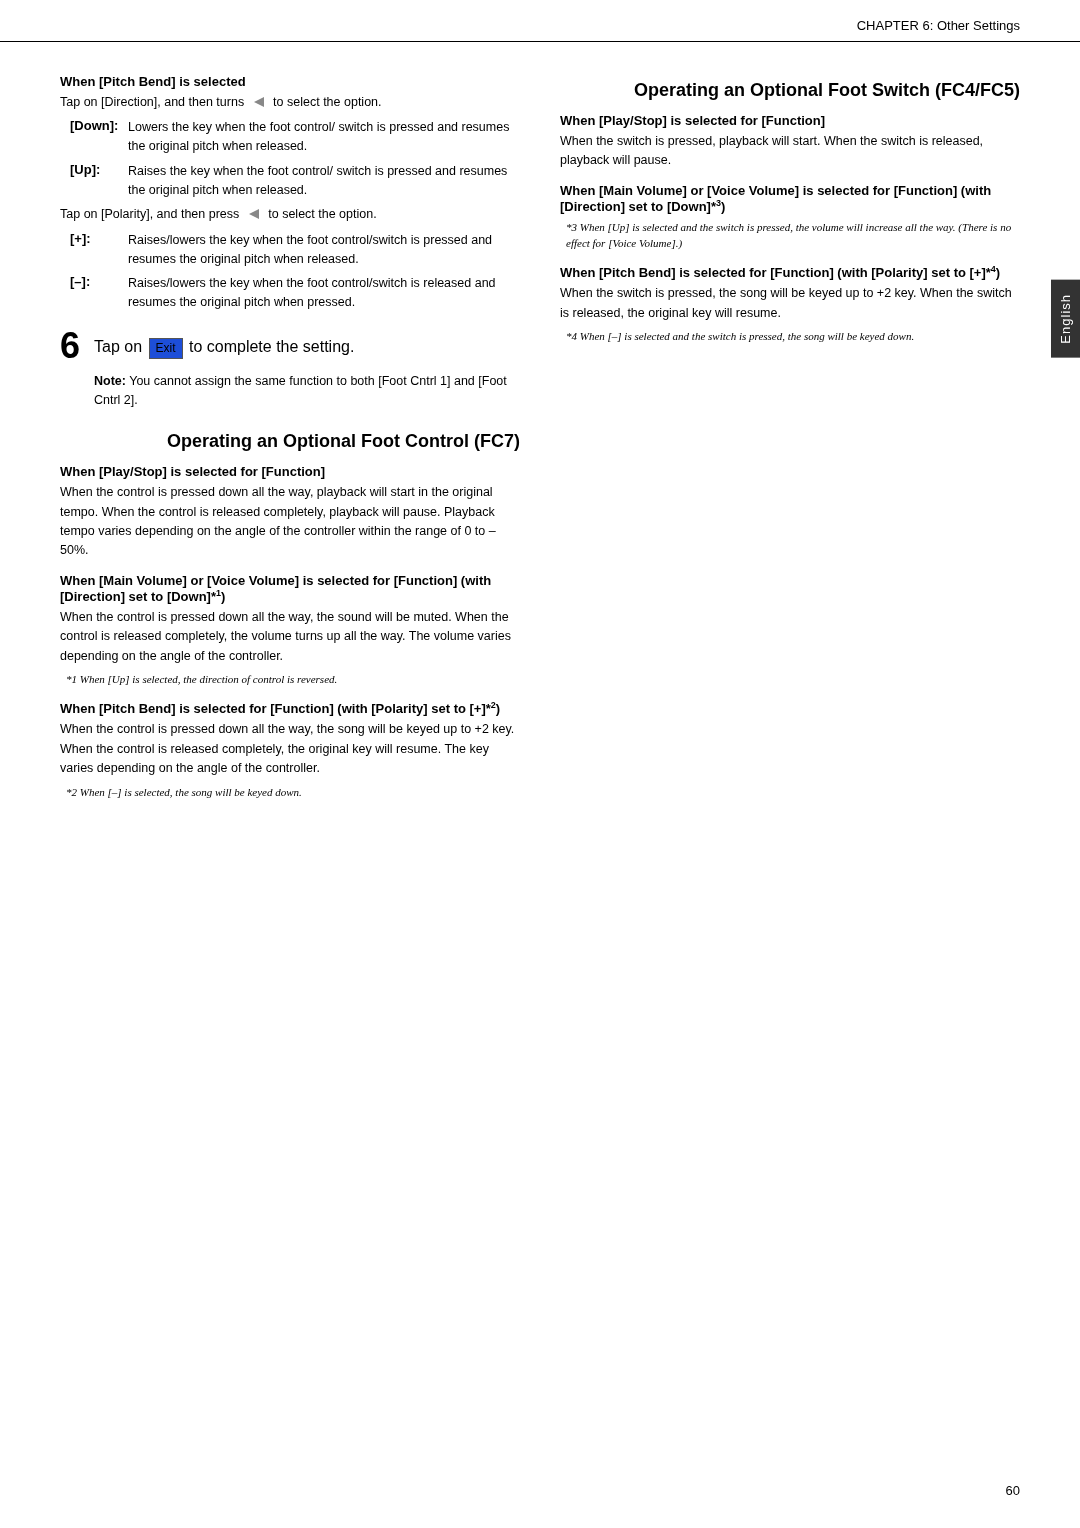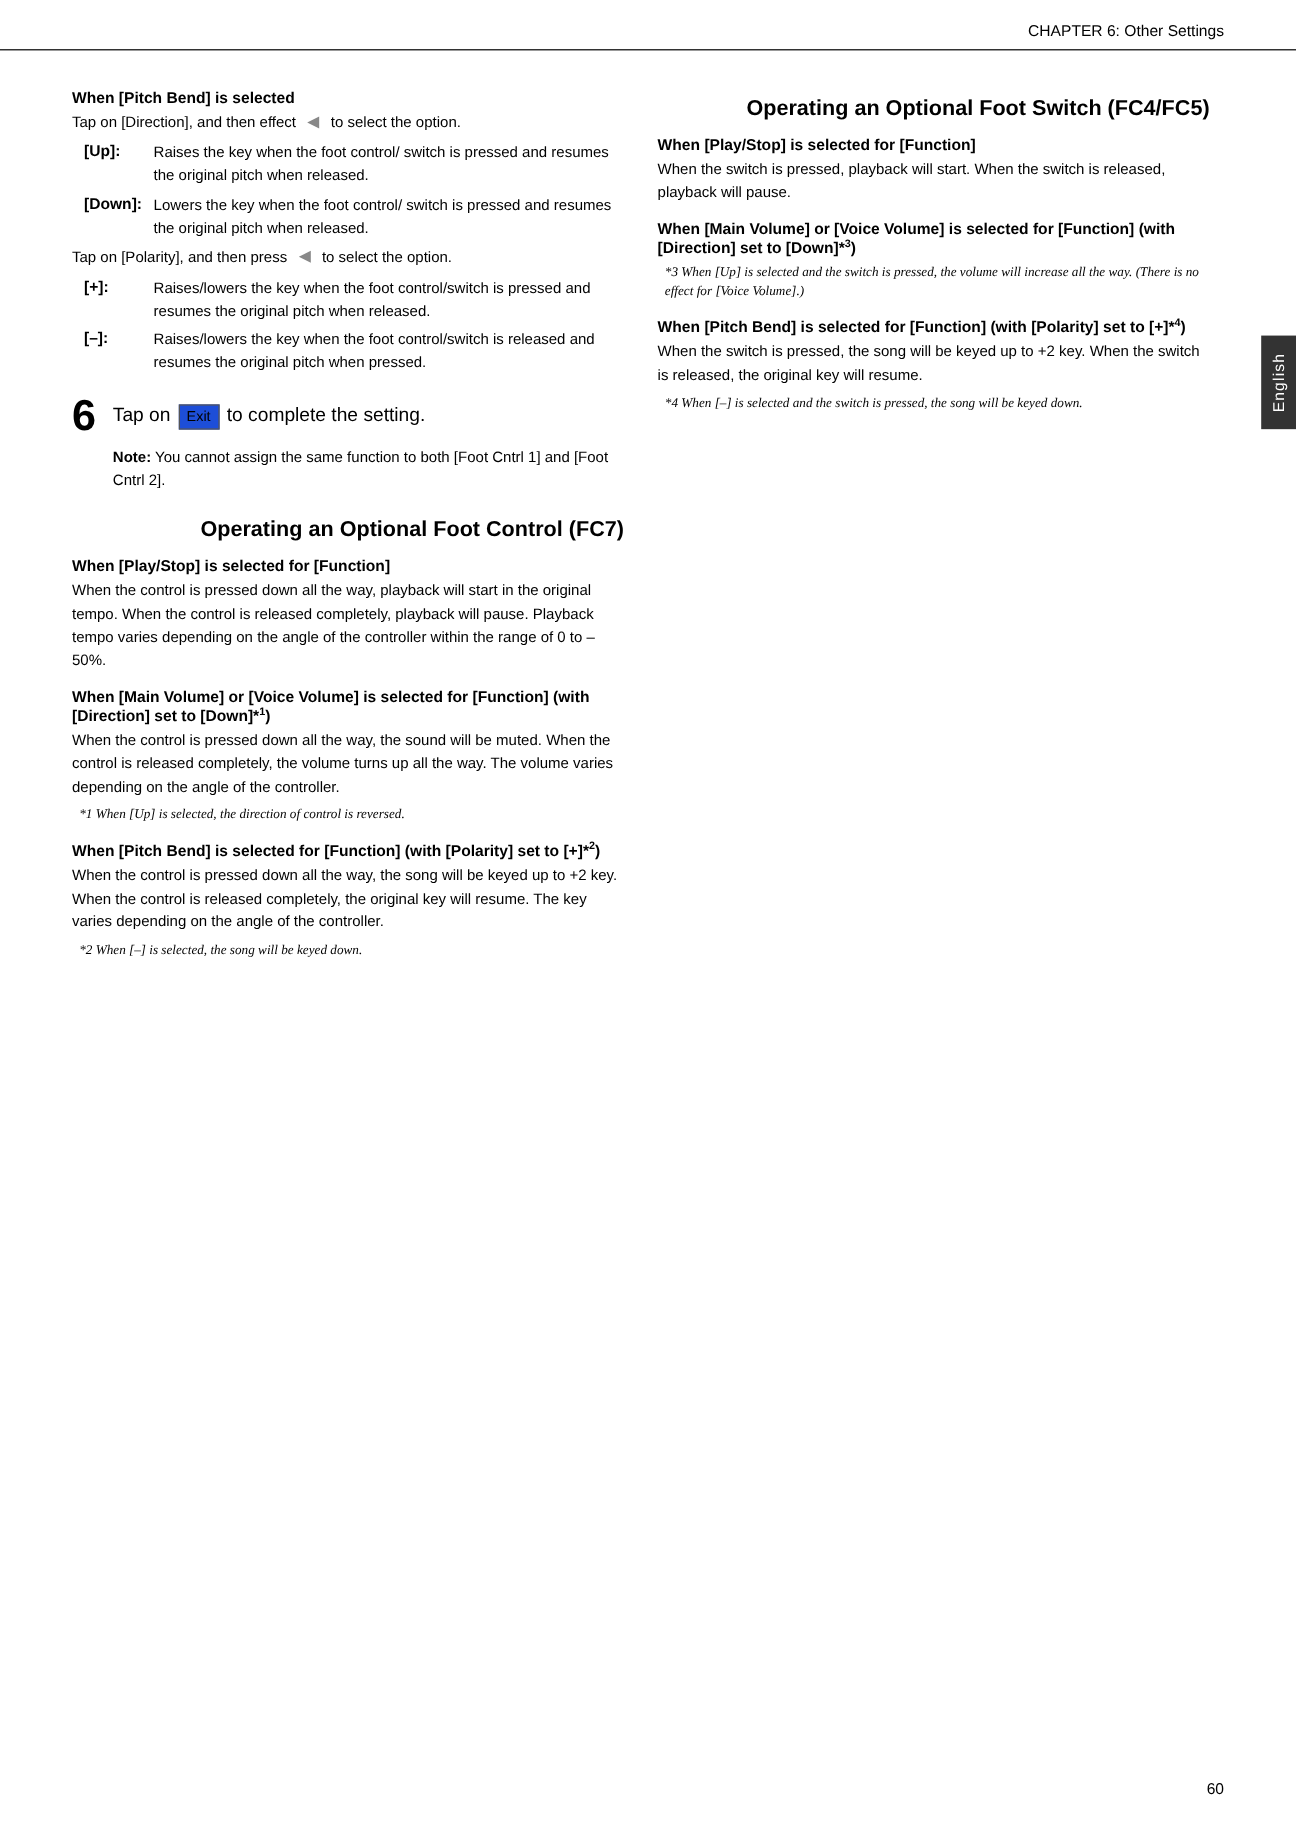--- a/index.html
+++ b/index.html
@@ -43,21 +43,21 @@
       font-size: 13px;
       font-family: Arial, sans-serif;
       letter-spacing: 1px;
       z-index: 10;
     }
     
     .content {
       display: flex;
       flex-direction: row;
       padding: 20px 60px 40px 60px;
-      gap: 28px;
+      gap: 40px;
     }
     .left-col {
       flex: 1;
       max-width: 460px;
     }
     .right-col {
       flex: 1;
       max-width: 460px;
     }
     
@@ -196,37 +196,37 @@
   </div>
 
   <div class="side-tab">English</div>
 
   <div class="content">
 
     <div class="left-col">
 
       <h4 class="when-heading">When [Pitch Bend] is selected</h4>
       <p class="body-text">
-        <span>Tap on [Direction], and then effect</span>
+        <span>Tap on [Direction], and then turns</span>
         
         <span class="icon-inline">
           <svg viewBox="0 0 18 18" xmlns="http://www.w3.org/2000/svg">
             <polygon points="4,9 14,4 14,14" fill="#888"></polygon>
           </svg>
         </span>
         <span>to select the option.</span>
       </p>
 
       <div class="item-row">
+        <span class="item-label"><span>[Down]:</span></span>
+        <span class="item-desc">Lowers the key when the foot control/ switch is pressed and resumes the original pitch when released.</span>
+      </div>
+      <div class="item-row">
         <span class="item-label"><span>[Up]:</span></span>
         <span class="item-desc">Raises the key when the foot control/ switch is pressed and resumes the original pitch when released.</span>
-      </div>
-      <div class="item-row">
-        <span class="item-label"><span>[Down]:</span></span>
-        <span class="item-desc">Lowers the key when the foot control/ switch is pressed and resumes the original pitch when released.</span>
       </div>
 
       <p class="body-text" style="">
         <span>Tap on [Polarity], and then press</span>
         <span class="icon-inline">
           <svg viewBox="0 0 18 18" xmlns="http://www.w3.org/2000/svg">
             <polygon points="4,9 14,4 14,14" fill="#888"></polygon>
           </svg>
         </span>
         <span>to select the option.</span>

